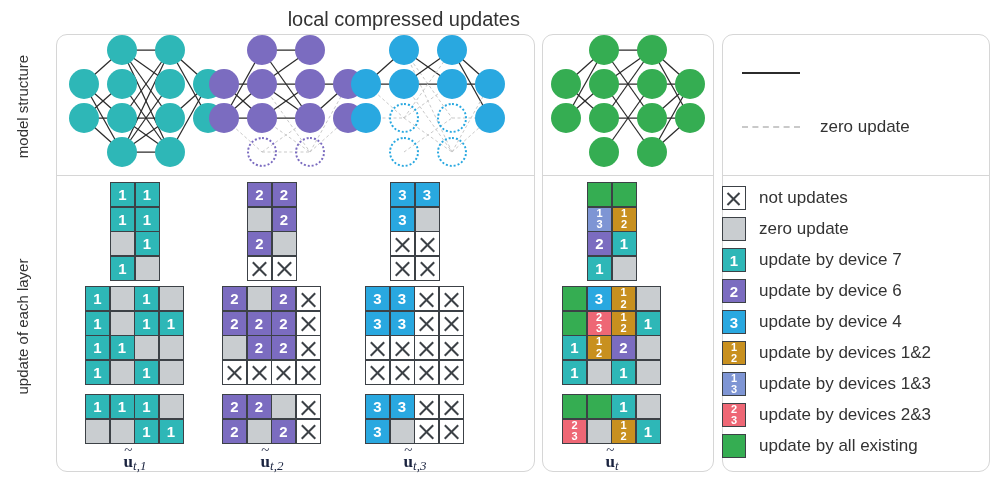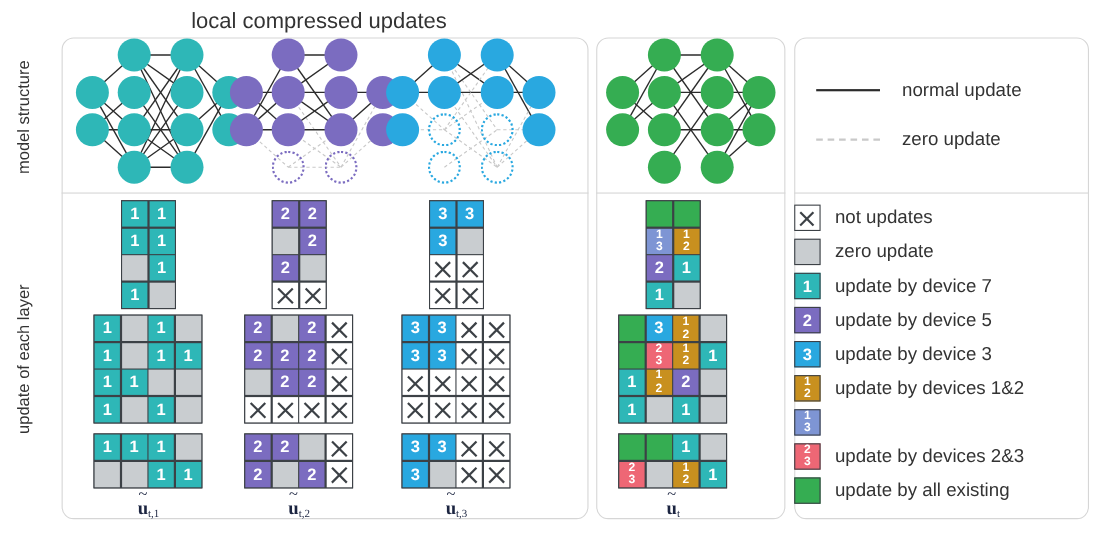--- a/index.html
+++ b/index.html
@@ -1,20 +1,20 @@
 <!DOCTYPE html>
 <html><head>
 <meta charset="utf-8">
 <style>
   html,body{margin:0;padding:0;background:#ffffff;}
   body{width:994px;height:496px;font-family:"Liberation Sans",sans-serif;color:#2b2b2b;overflow:hidden;}
   #root{position:relative;width:994px;height:496px;}
 
   
-  .col-title{position:absolute;font-size:20px;color:#333;text-align:center;white-space:nowrap;}
+  .col-title{position:absolute;font-size:20px;color:#333;text-align:right;white-space:nowrap;}
 
   
   .row-label{position:absolute;font-size:15px;color:#333;white-space:nowrap;
              transform-origin:50% 50%;transform:rotate(-90deg);text-align:center;}
 
   
   .panel{position:absolute;border:1.5px solid #d6d6d6;border-radius:11px;background:#fff;box-sizing:border-box;}
   .hdiv{position:absolute;height:0;border-top:1.5px solid #d6d6d6;}
 
   
@@ -31,21 +31,21 @@
   .cell.x::before,.cell.x::after{content:"";position:absolute;left:2px;top:50%;width:19px;height:2.2px;background:#3c4146;}
   .cell.x::before{transform:rotate(45deg);}
   .cell.x::after{transform:rotate(-45deg);}
   .cell.split{flex-direction:column;justify-content:center;gap:0px;font-size:11px;}
   .cell.split span{display:block;line-height:1.02;}
 
   
   .mathlbl{position:absolute;font-family:"Liberation Serif",serif;font-size:17px;color:#1b2440;white-space:nowrap;text-align:center;}
   .mathlbl .bf{font-weight:bold;position:relative;}
   .mathlbl .tilde{position:absolute;left:0;right:0;top:-10px;text-align:center;font-weight:normal;font-size:15px;}
-  .mathlbl .sub{font-size:10px;vertical-align:-3px;}
+  .mathlbl .sub{font-size:13px;font-style:italic;vertical-align:-3px;}
 
   
   .lg-line-row{position:absolute;display:flex;align-items:center;}
   .lg-line{width:58px;height:0;margin-right:20px;}
   .lg-line.solid{border-top:2.4px solid #2b2b2b;}
   .lg-line.dash{border-top:2px dashed #c9c9c9;}
   .lg-text{font-size:17px;color:#333;white-space:nowrap;}
   .lg-row{position:absolute;display:flex;align-items:center;}
   .lg-sw{width:24px;height:24px;margin-right:13px;border:1.6px solid #3c4146;box-sizing:border-box;
          display:flex;align-items:center;justify-content:center;color:#fff;font-size:15px;font-weight:bold;position:relative;flex:0 0 auto;}
@@ -395,58 +395,58 @@
           <span>2</span>
         </div>
         <div class="cell" style="background: rgb(46, 183, 183);">1</div>
       </div>
       <div class="mathlbl" style="left: 75px; top: 452px; width: 120px;"><span class="bf"><span class="tilde">~</span><span>u</span></span><span class="sub">t,1</span></div>
       <div class="mathlbl" style="left: 212px; top: 452px; width: 120px;"><span class="bf"><span class="tilde">~</span><span>u</span></span><span class="sub">t,2</span></div>
       <div class="mathlbl" style="left: 355px; top: 452px; width: 120px;"><span class="bf"><span class="tilde">~</span><span>u</span></span><span class="sub">t,3</span></div>
       <div class="mathlbl" style="left: 552px; top: 452px; width: 120px;"><span class="bf"><span class="tilde">~</span><span>u</span></span><span class="sub">t</span></div>
       <div class="lg-line-row" style="left: 742px; top: 72px;">
         <div class="lg-line solid"></div>
-        <div class="lg-text">normal update</div>
       </div>
       <div class="lg-line-row" style="left: 742px; top: 117px;">
         <div class="lg-line dash"></div>
         <div class="lg-text">zero update</div>
       </div>
       <div class="lg-row" style="left: 722px; top: 186px;">
         <div class="lg-sw xmark"></div>
         <div class="lg-text">not updates</div>
       </div>
       <div class="lg-row" style="left: 722px; top: 217px;">
         <div class="lg-sw" style="background: rgb(201, 205, 208);"></div>
         <div class="lg-text">zero update</div>
       </div>
       <div class="lg-row" style="left: 722px; top: 248px;">
         <div class="lg-sw" style="background: rgb(46, 183, 183);">1</div>
         <div class="lg-text">update by device 7</div>
       </div>
       <div class="lg-row" style="left: 722px; top: 279px;">
         <div class="lg-sw" style="background: rgb(123, 108, 192);">2</div>
-        <div class="lg-text">update by device 5</div>
+        <div class="lg-text">update by device 6</div>
       </div>
       <div class="lg-row" style="left: 722px; top: 310px;">
         <div class="lg-sw" style="background: rgb(41, 168, 224);">3</div>
-        <div class="lg-text">update by device 3</div>
+        <div class="lg-text">update by device 4</div>
       </div>
       <div class="lg-row" style="left: 722px; top: 341px;">
         <div class="lg-sw split" style="background: rgb(200, 144, 31);">
           <span>1</span>
           <span>2</span>
         </div>
         <div class="lg-text">update by devices 1&amp;2</div>
       </div>
       <div class="lg-row" style="left: 722px; top: 372px;">
         <div class="lg-sw split" style="background: rgb(126, 149, 212);">
           <span>1</span>
           <span>3</span>
         </div>
+        <div class="lg-text">update by devices 1&amp;3</div>
       </div>
       <div class="lg-row" style="left: 722px; top: 403px;">
         <div class="lg-sw split" style="background: rgb(238, 103, 117);">
           <span>2</span>
           <span>3</span>
         </div>
         <div class="lg-text">update by devices 2&amp;3</div>
       </div>
       <div class="lg-row" style="left: 722px; top: 434px;">
         <div class="lg-sw" style="background: rgb(53, 173, 82);"></div>

